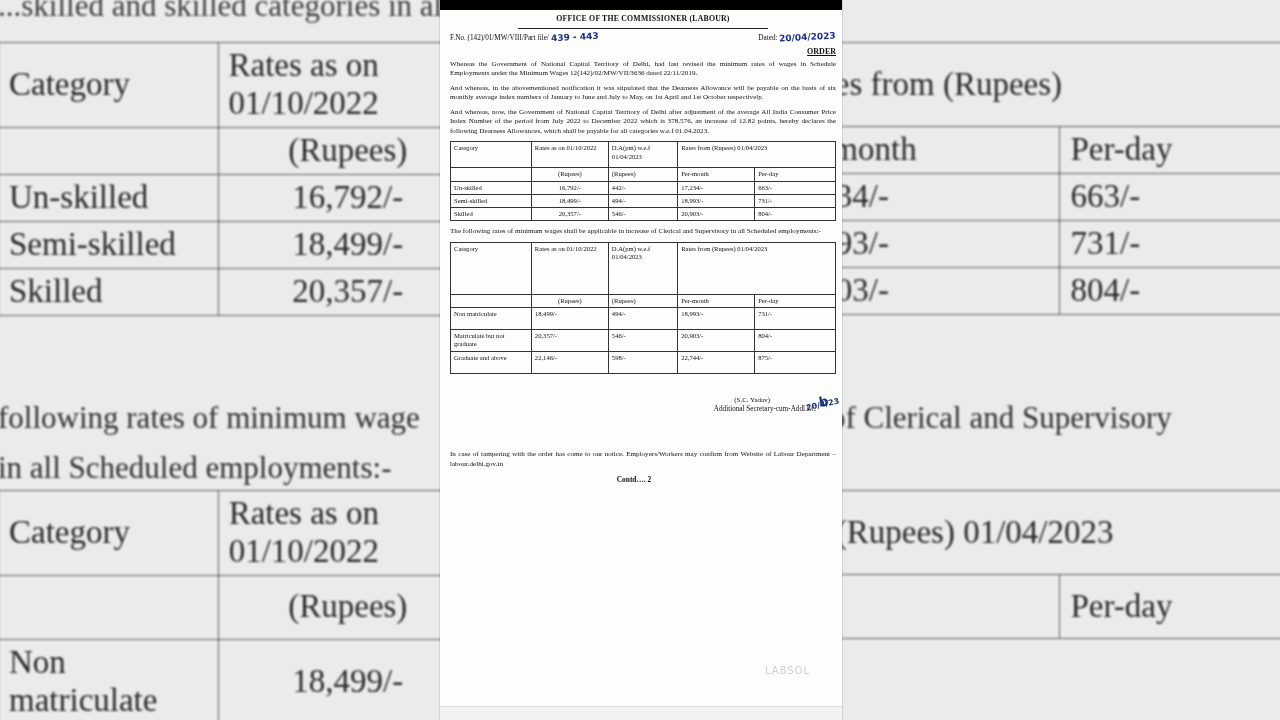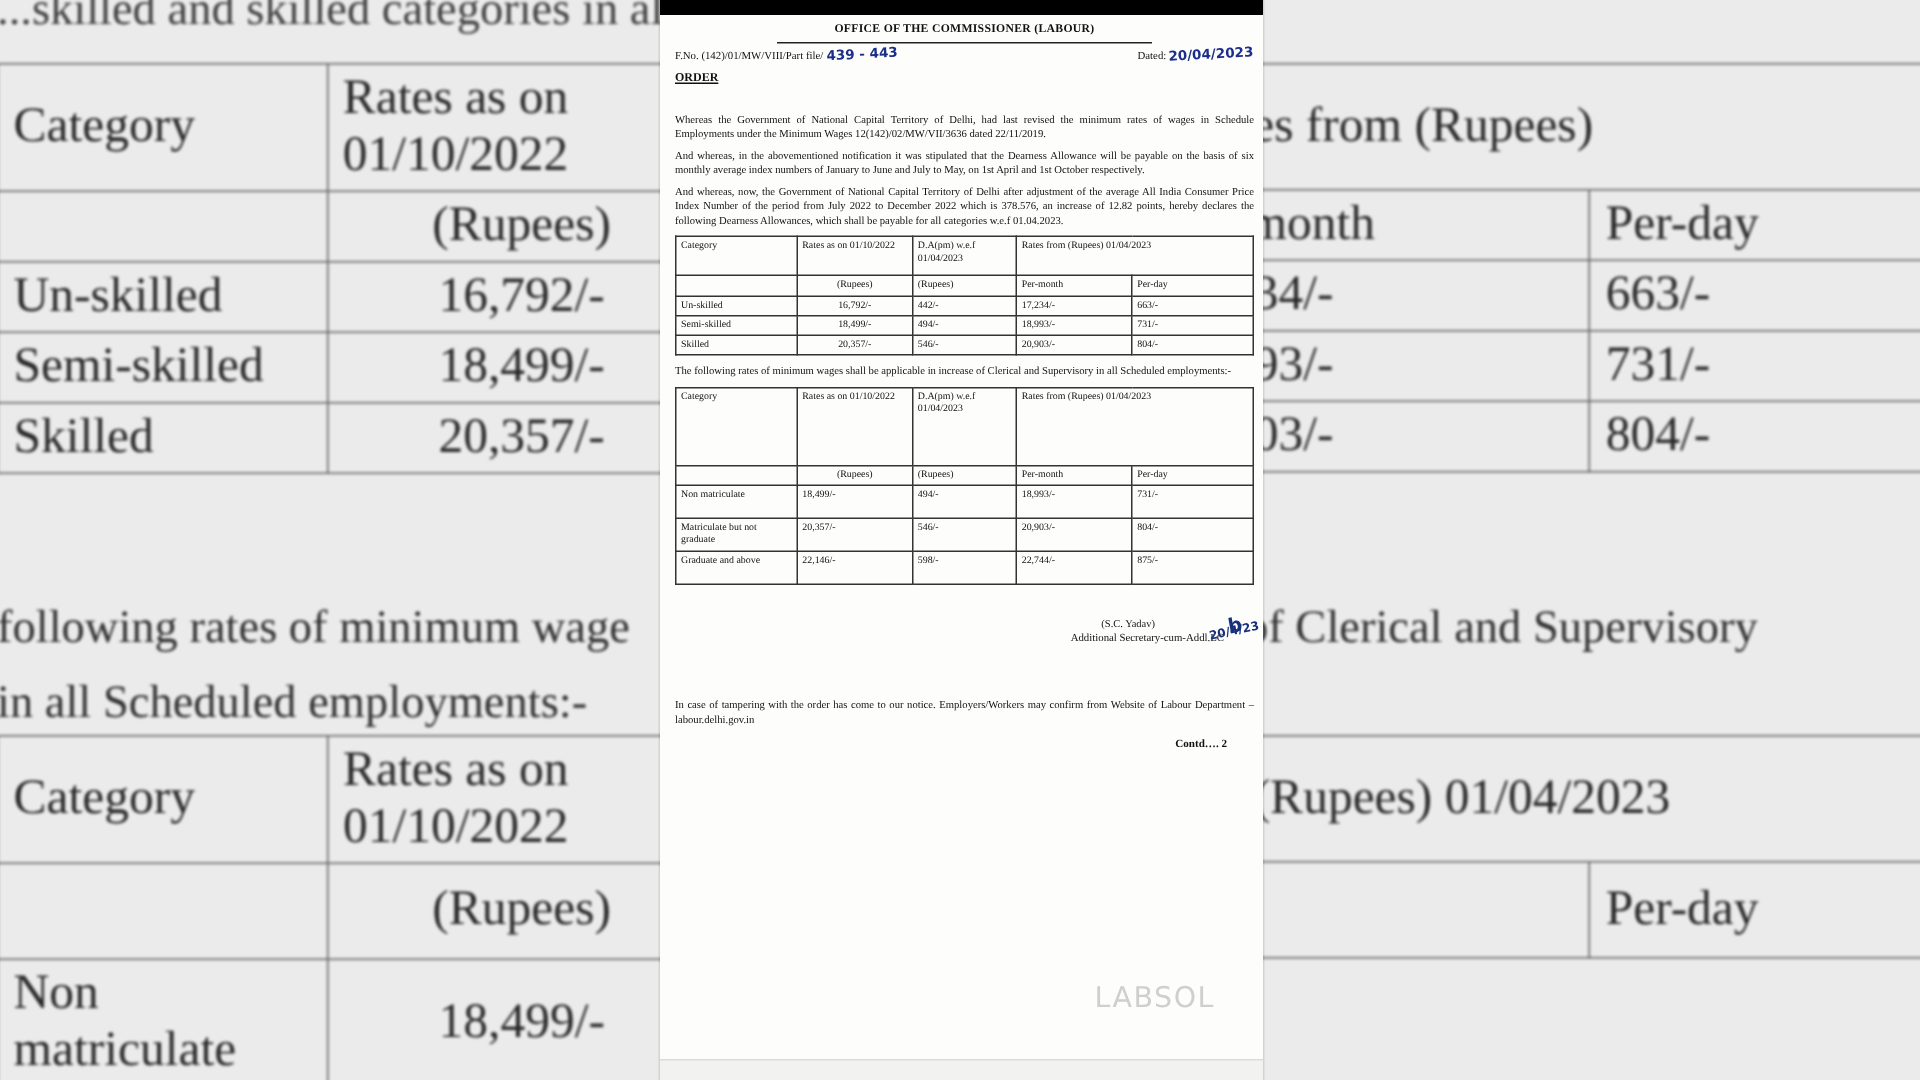--- a/index.html
+++ b/index.html
@@ -74,22 +74,22 @@
   .fno-row {
     display:flex; justify-content:space-between; align-items:flex-end;
     margin-top:2px; font-size:7.2px;
   }
   .hand {
     font-family:"DejaVu Sans", sans-serif;
     color:#1b2f8a; font-size:9px; font-weight:bold;
     transform: rotate(-3deg); display:inline-block;
   }
   .order-title {
-    text-align:left; font-weight:bold; font-size:8px;
-    text-decoration:underline; margin:3px 0 19px 0;font-family:Liberation Serif, serif;
+    text-align:right; font-weight:bold; font-size:8px;
+    text-decoration:underline; margin:3px 0 3px 0;font-family:Liberation Serif, serif;
   }
   p.body {
     margin:0 0 5px 0;
     text-align:justify;
     font-size:7.1px;
     line-height:1.34;
   }
 
   table.doc {
     width:100%;
@@ -122,26 +122,26 @@
   }
   .sig-date {
     position:absolute; right:-4px; top:4px;
     font-family:"DejaVu Sans", sans-serif;
     color:#17307e; font-size:8px; font-weight:bold;
     transform: rotate(-12deg);
   }
   .sig-name { text-align:right; padding-right:66px; font-size:7px; margin-top:22px;}
   .sig-desig { text-align:right; padding-right:20px; font-size:7.2px; }
   .note { margin-top:8px; font-size:7.1px; text-align:justify; line-height:1.34; }
-  .contd { text-align:right; font-weight:bold; font-size:7.4px; margin-top:6px; padding-right:18px;}
+  .contd { text-align:center; font-weight:bold; font-size:7.4px; margin-top:6px; padding-right:18px;}
 
   .watermark {
     position:absolute; right:32px; bottom:44px;
     font-family:"DejaVu Sans", sans-serif;
-    font-size:19px; color:rgba(120,120,120,0.35);
+    font-size:10px; color:rgba(120,120,120,0.35);
     letter-spacing:1px;
   }
   .page-bottom-band {
     position:absolute; left:0; bottom:0; width:402px; height:14px;
     background:#f2f2f0; border-top:1px solid #dcdcdc;
   }
   .bar-top {
     position:absolute; left:440px; top:0; width:402px; height:10px; background:#000;
   }
 </style>

